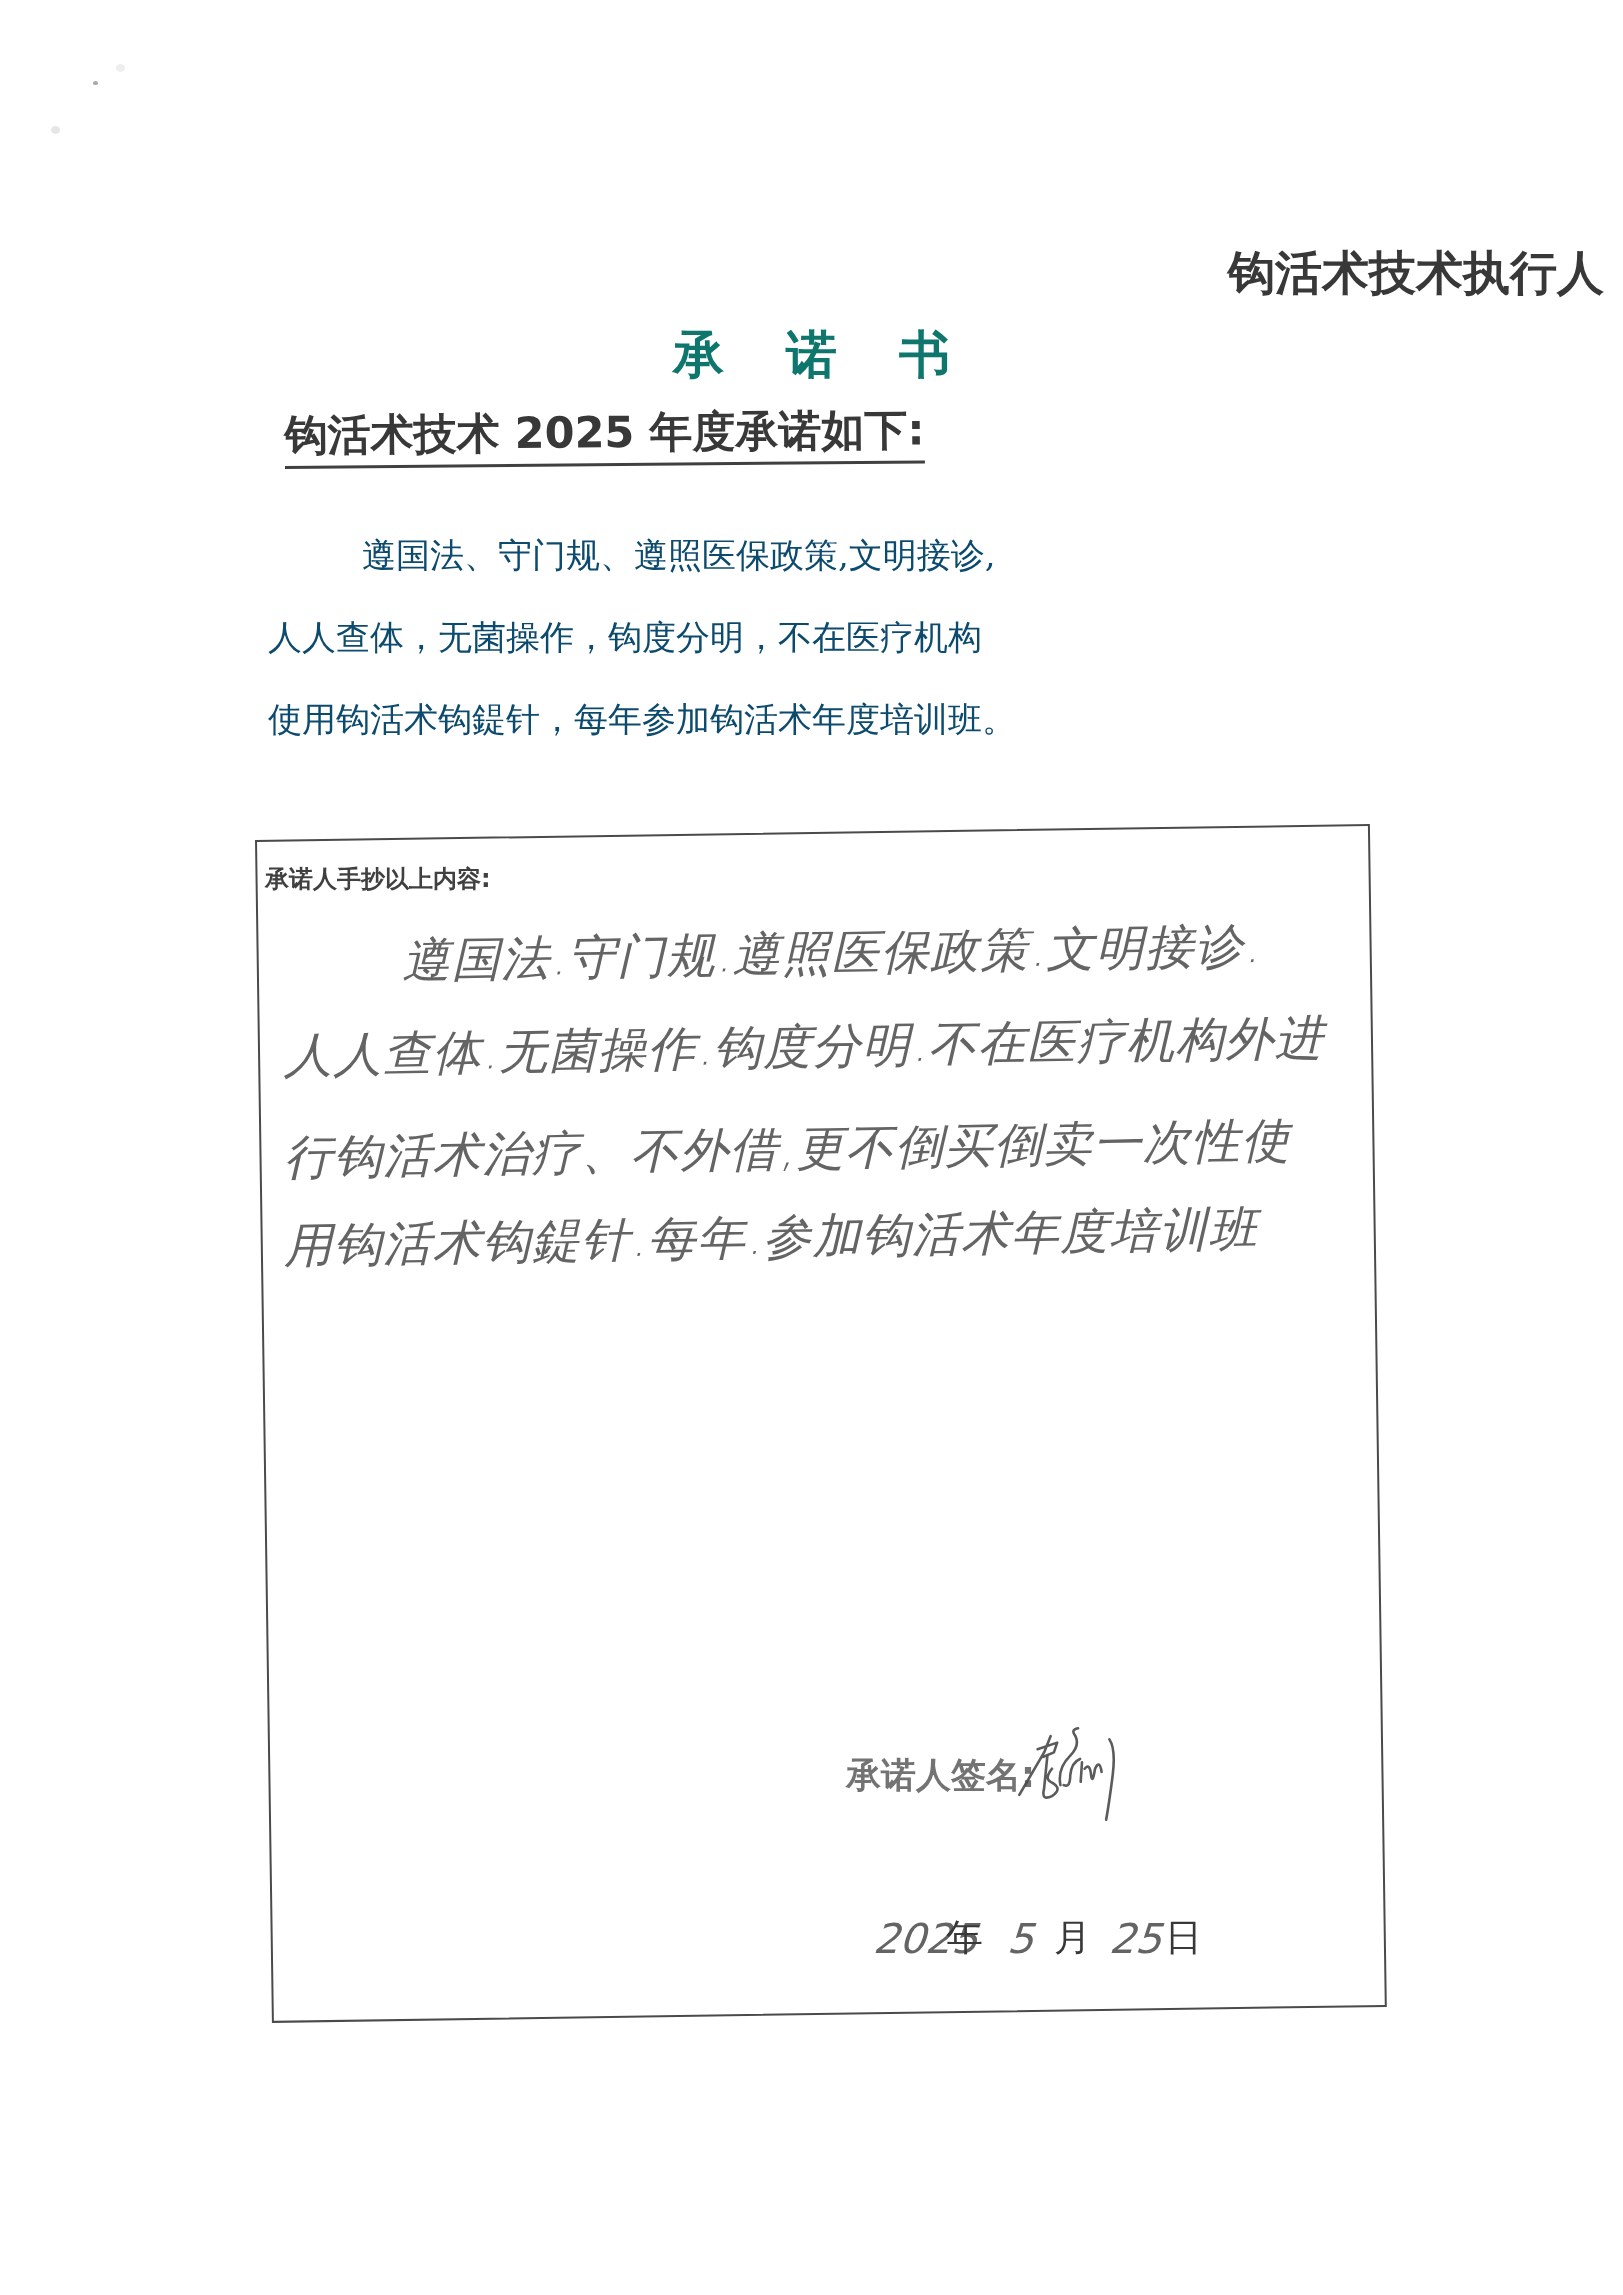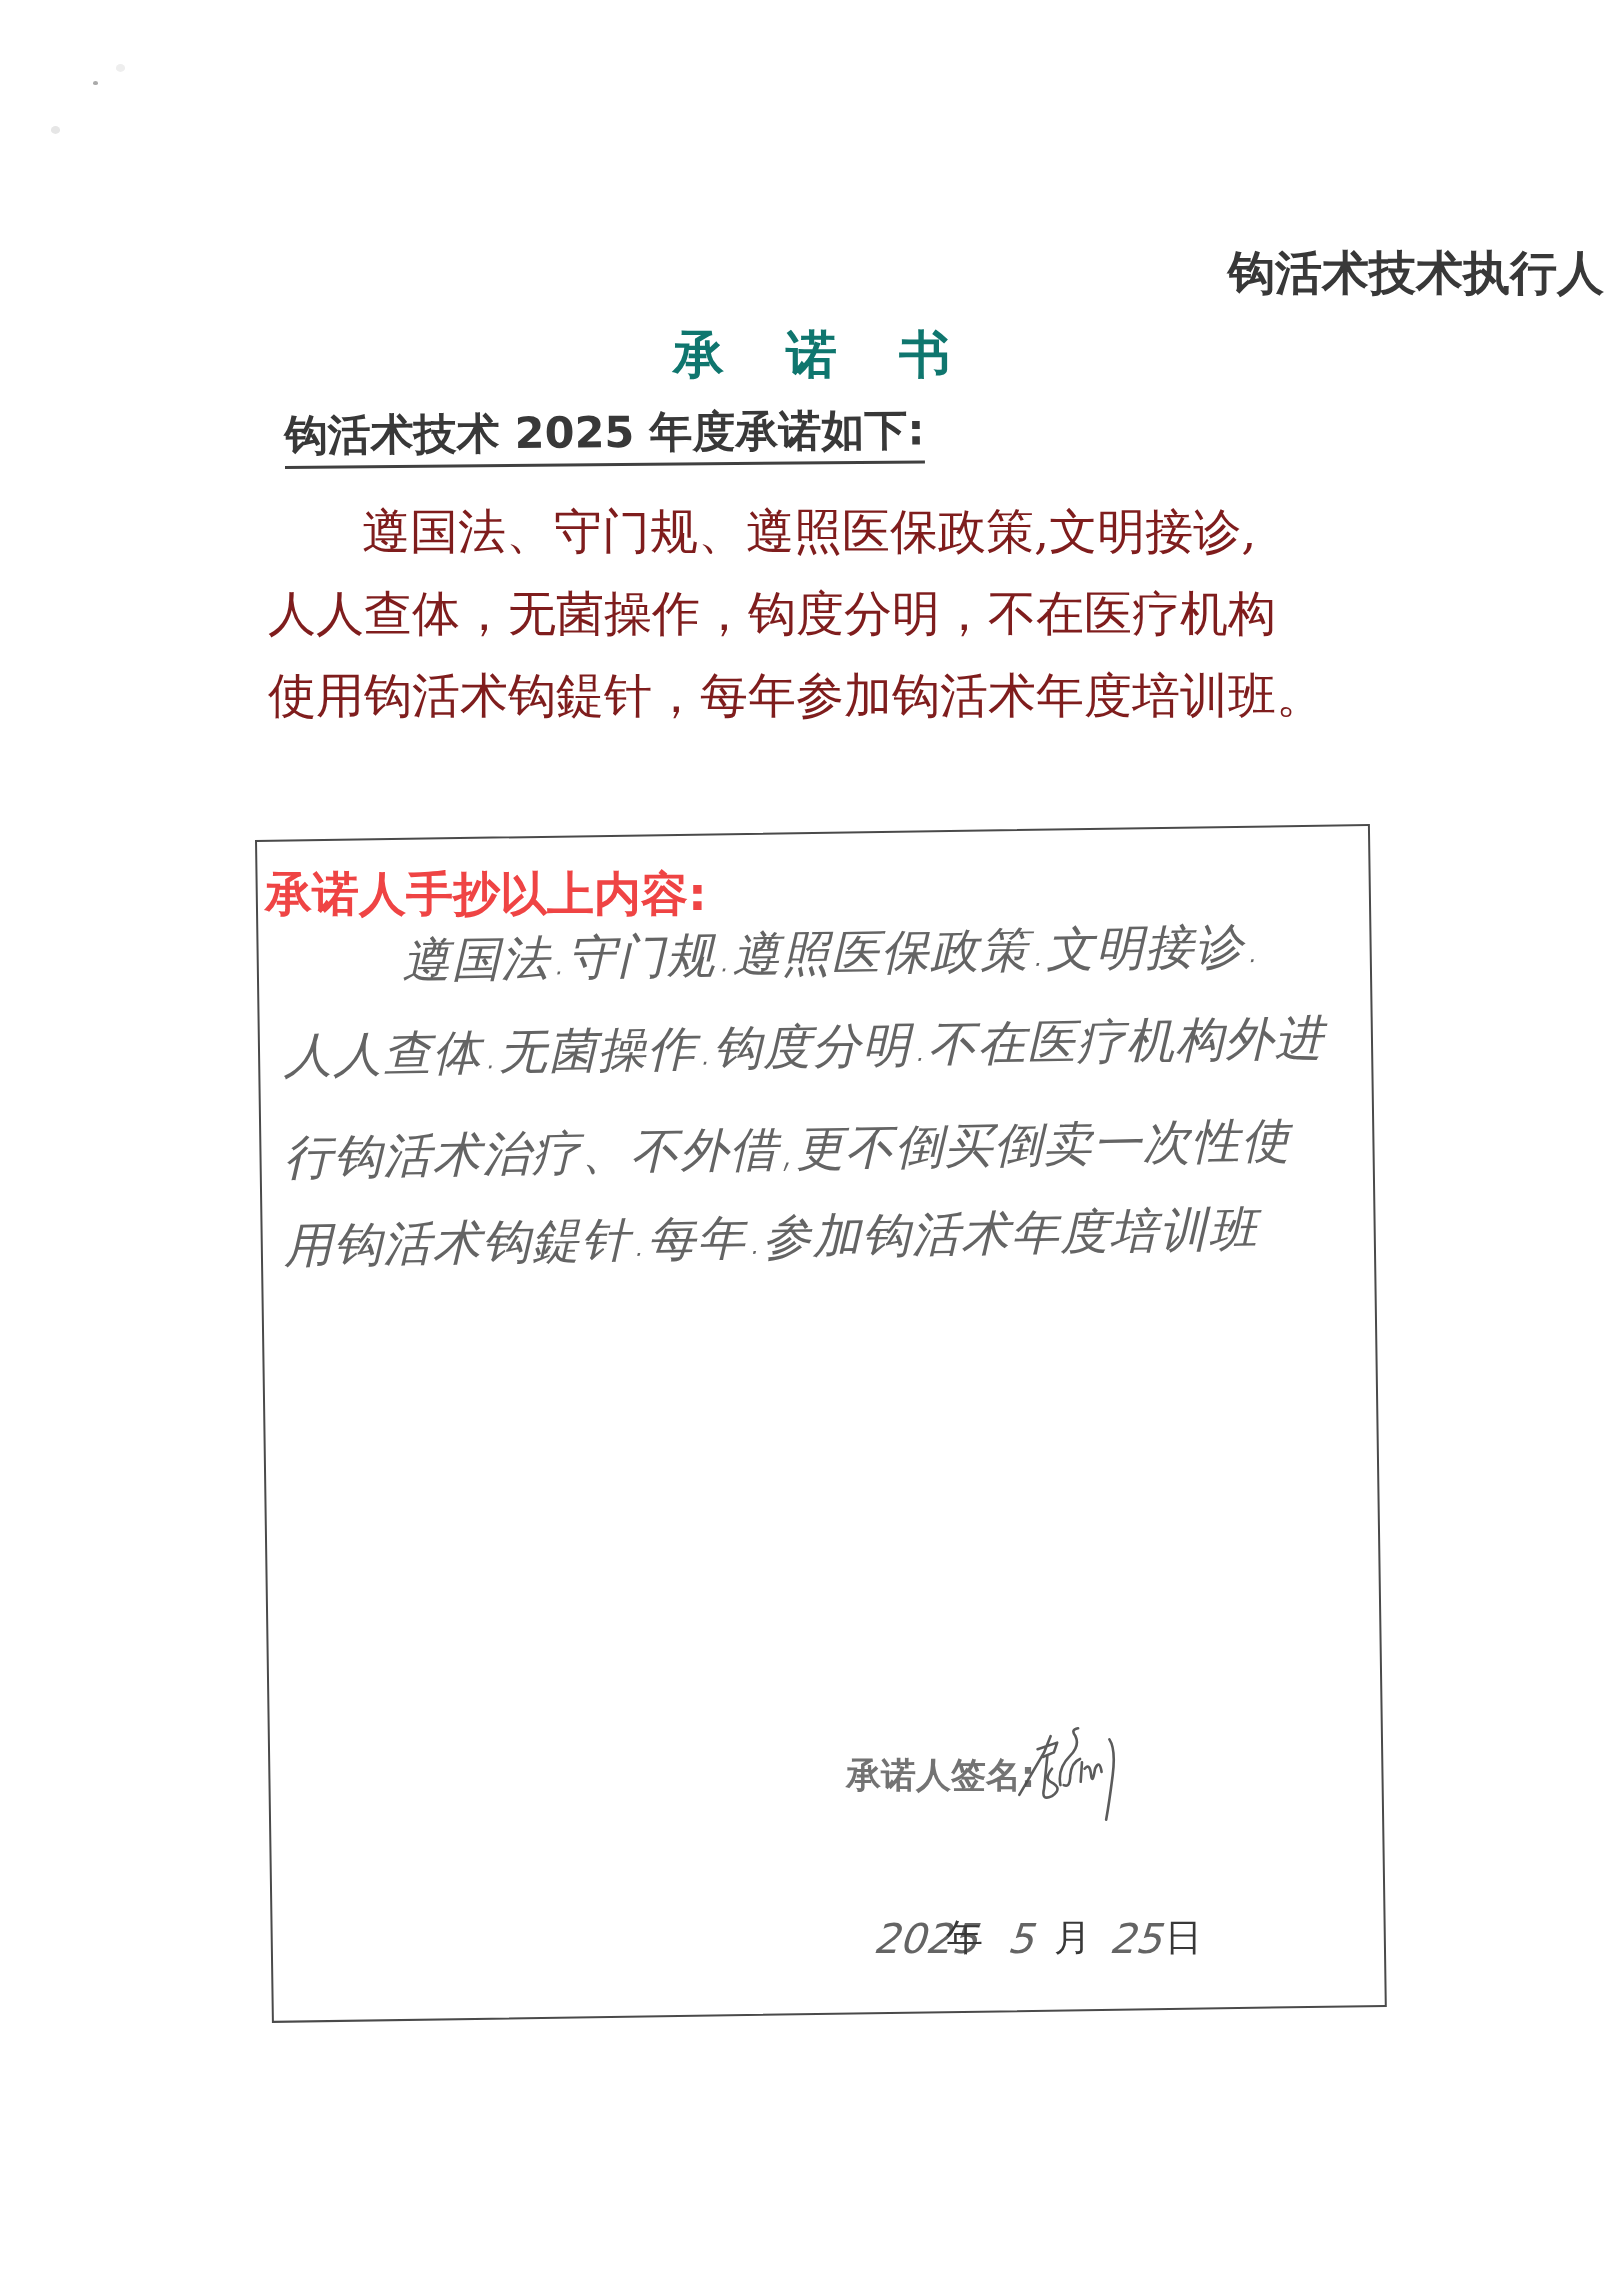--- a/index.html
+++ b/index.html
@@ -13,32 +13,32 @@
   .title2 { left: 0; width: 1623px; top: 321px; text-align: center;
             font-family: "DejaVu Sans", "Liberation Sans", sans-serif;
             font-weight: bold; font-size: 51px; letter-spacing: 62px; color: #0f766e;
             padding-left: 62px; box-sizing: border-box; }
 
   .subhead { left: 285px; top: 407px; font-family: "DejaVu Sans", "Liberation Sans", sans-serif;
              font-weight: bold; font-size: 43px; color: #383838;
              border-bottom: 3.3px solid #404040; padding-bottom: 1.3px;
              transform: rotate(-0.5deg); transform-origin: left bottom; }
 
-  .body-text { left: 268px; top: 490px; width: 1126px; font-size: 48px; line-height: 82px;
-               font-family: "DejaVu Serif", "Liberation Serif", serif; color: #7f1d1d;
+  .body-text { left: 268px; top: 514px; width: 1126px; font-size: 34px; line-height: 82px;
+               font-family: "DejaVu Serif", "Liberation Serif", serif; color: #0c4a6e;
                white-space: normal; }
   .body-text .line { display: block; white-space: nowrap; }
   .body-text .indent { padding-left: 94px; }
 
   .copy-box { left: 255px; top: 840px; width: 1115px; height: 1183px;
               border: 2.6px solid #4a4a4a; transform: rotate(-0.82deg);
               transform-origin: left top; box-sizing: border-box; }
 
   .box-label { left: 265px; top: 863px; font-family: "DejaVu Sans", "Liberation Sans", sans-serif;
-               font-weight: bold; font-size: 47px; color: #ef4444; }
+               font-weight: bold; font-size: 24px; color: #404040; }
 
   .hand { font-family: "DejaVu Sans", "Liberation Sans", sans-serif; font-weight: 300;
           color: #4a4a4a; font-size: 48px; letter-spacing: 1.3px;
           transform: skewX(-14deg) rotate(-1deg); transform-origin: left center;
           opacity: 0.85; }
   .hand1 { left: 406px; top: 929px; }
   .hand2 { left: 288px; top: 1024px; }
   .hand3 { left: 288px; top: 1126px; }
   .hand4 { left: 288px; top: 1214px; }
 

